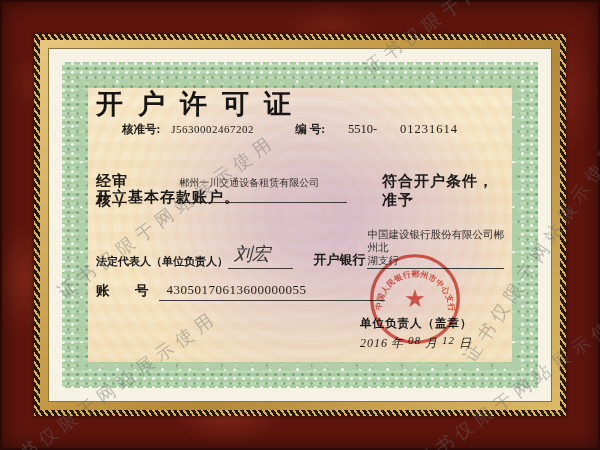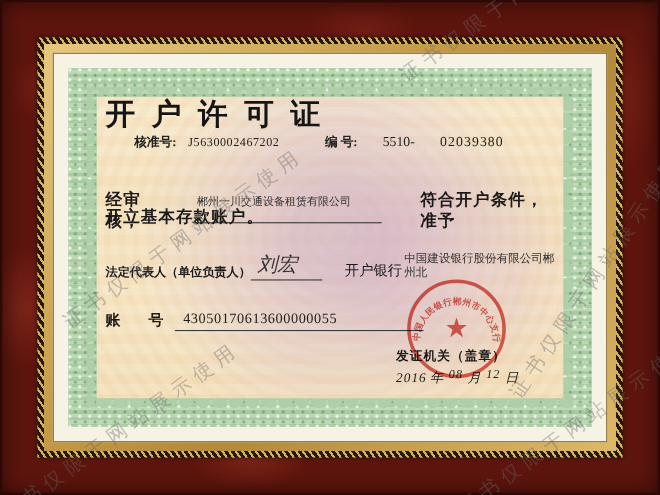--- a/index.html
+++ b/index.html
@@ -79,21 +79,21 @@
   .serial-red{color:#d03420;letter-spacing:1px;}
   .review-row{top:84px;display:flex;align-items:baseline;gap:25px;}
   .big{font-size:15px;font-weight:700;color:#1a1a1a;letter-spacing:1px;}
   .u-cell{border-bottom:1.3px solid #3a3a3a;}
   .company-cell{width:196px;font-size:10px;color:#333;padding:0 2px 12px 4px;white-space:nowrap;overflow:hidden;}
   .review-suffix{margin-left:10px;}
   .open-row{top:100px;}
   .legal-row{top:140px;display:flex;align-items:flex-end;}
   .legal-lbl{font-size:11px;font-weight:700;color:#1a1a1a;white-space:nowrap;}
   .name-cell{width:80px;font-size:18px;color:#333;padding:0 2px 2px 6px;font-style:italic;}
-  .bank-lbl{font-size:13px;font-weight:400;color:#1a1a1a;margin-left:20px;white-space:nowrap;text-align:right;}
+  .bank-lbl{font-size:13px;font-weight:700;color:#1a1a1a;margin-left:20px;white-space:nowrap;text-align:right;}
   .bank-cell{width:190px;margin-left:2px;font-size:10.5px;color:#333;line-height:13px;}
   .bank-line2{border-bottom:1.3px solid #3a3a3a;padding-bottom:1px;}
   .account-row{top:194px;display:flex;align-items:flex-start;}
   .account-lbl{font-size:13.5px;font-weight:700;letter-spacing:6px;color:#1a1a1a;}
   .account-cell{width:206px;font-size:13px;letter-spacing:.5px;color:#1d1d1d;padding:0 12px 2px 8px;margin-left:4px;}
   .issue-block{position:absolute;left:272px;top:228px;width:170px;}
   .issuer{font-size:11.5px;font-weight:700;color:#1a1a1a;letter-spacing:1px;}
   .date-line{font-size:12px;color:#1d1d1d;margin-top:4px;letter-spacing:1px;font-style:italic;}
   .date-line .dnum{position:relative;top:-3px;font-size:11px;margin:0 1px;}
   .date-line .dsuf{margin:0 3px;}
@@ -126,50 +126,51 @@
             </div>
 
             <div class="row approval-row">
               <span class="approval-left">
                 <span class="lbl">核准号:</span>
                 <span class="val">J5630002467202</span>
               </span>
               <span class="approval-right">
                 <span class="lbl">编 号:</span>
                 <span class="val">5510-</span>
-                <span class="val serial-red">02039380</span>
+                <span class="val serial-red">01231614</span>
               </span>
             </div>
 
             <div class="row review-row">
               <span class="big">经审核，</span>
               <span class="u-cell company-cell">郴州一川交通设备租赁有限公司</span>
               <span class="big review-suffix">符合开户条件，准予</span>
             </div>
 
             <div class="row open-row">
               <span class="big">开立基本存款账户。</span>
             </div>
 
             <div class="row legal-row">
               <span class="legal-lbl">法定代表人（单位负责人）</span>
               <span class="u-cell name-cell">刘宏</span>
               <span class="bank-lbl">开户银行</span>
               <span class="bank-cell">
                 <span class="bank-line1" style="display:block;">中国建设银行股份有限公司郴州北</span>
+                <span class="bank-line2" style="display:block;">湖支行</span>
               </span>
             </div>
 
             <div class="row account-row">
               <span class="account-lbl">账　号</span>
               <span class="u-cell account-cell">43050170613600000055</span>
             </div>
 
             <div class="issue-block">
-              <div class="issuer">发证机关（盖章）</div>
+              <div class="issuer">单位负责人（盖章）</div>
               <div class="date-line">
                 <span>2016</span><span class="dsuf">年</span><span class="dnum">08</span><span class="dsuf">月</span><span class="dnum">12</span><span class="dsuf">日</span>
               </div>
             </div>
 
             <svg class="seal" viewBox="0 0 100 100">
               <circle cx="50" cy="50" r="46" fill="none" stroke="#d9483f" stroke-width="3.4"></circle>
               <path id="sealArc" d="M 14,62 A 36,36 0 1 1 86,62" fill="none"></path>
               <text font-size="8.4" fill="#d9483f" letter-spacing="0.4" font-family="Liberation Serif, DejaVu Serif, serif" font-weight="bold">
                 <textPath href="#sealArc">中国人民银行郴州市中心支行</textPath>

